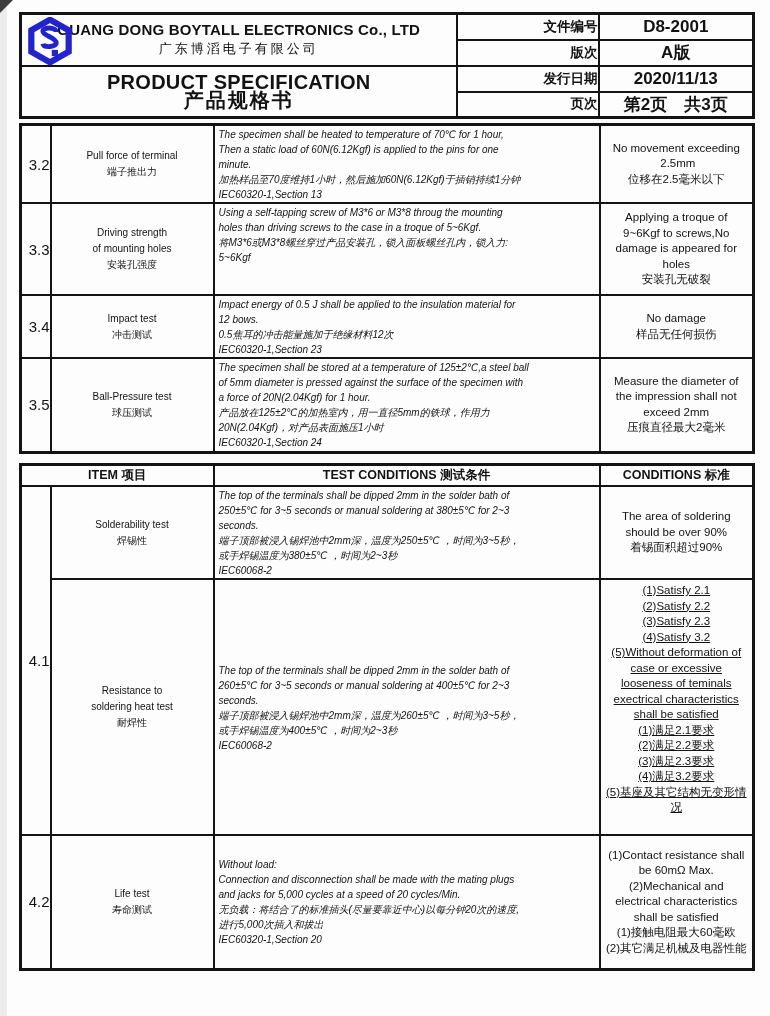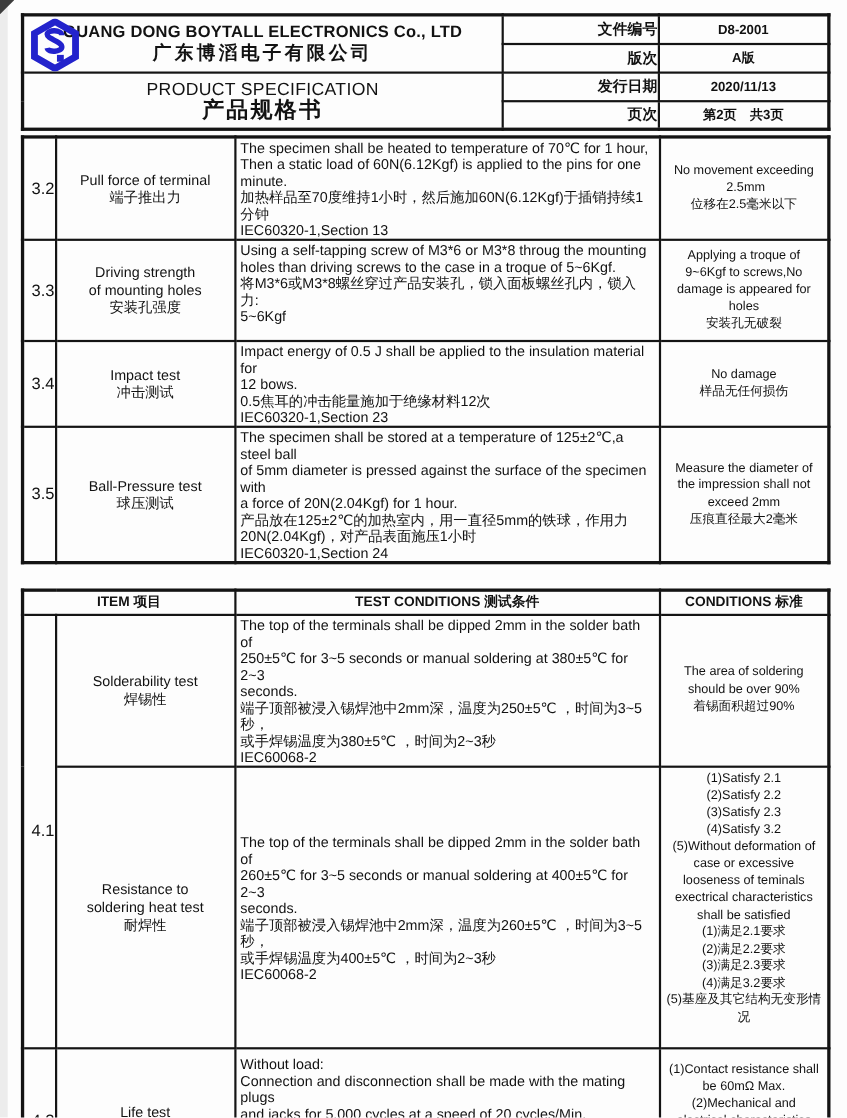--- a/index.html
+++ b/index.html
@@ -23,43 +23,43 @@
   .doc { position: absolute; left: 19px; top: 12px; width: 733px; }
 
   table { border-collapse: collapse; width: 733px; table-layout: fixed; }
   table { border: 3px solid #141414; }
   td, th { border: 2px solid #141414; overflow: hidden; }
 
   
   .hdr-table tr { height: 26px; }
   .company-cell { width: 436px; position: relative; vertical-align: middle; text-align: center; }
   .company-en { font-weight: bold; font-size: 15px; line-height: 18px; letter-spacing: 0.2px; }
-  .company-cn { font-weight: bold; font-size: 17px; line-height: 19px; letter-spacing: 3px; }
+  .company-cn { font-weight: normal; font-size: 13px; line-height: 19px; letter-spacing: 3px; }
   .logo-wrap { position: absolute; left: 3px; top: 2px; width: 50px; height: 48px; }
   .spec-cell { vertical-align: middle; text-align: center; }
-  .spec-en { font-weight: normal; font-size: 16px; line-height: 18px; letter-spacing: 0.3px; }
+  .spec-en { font-weight: bold; font-size: 20px; line-height: 18px; letter-spacing: 0.3px; }
   .spec-cn { font-weight: bold; font-size: 20px; line-height: 19px; letter-spacing: 2px; }
   .hdr-label { width: 142px; text-align: right; vertical-align: middle; font-size: 13.5px; font-weight: bold; }
-  .hdr-value { width: 155px; text-align: center; vertical-align: middle; font-size: 12px; font-weight: bold; }
+  .hdr-value { width: 155px; text-align: center; vertical-align: middle; font-size: 17px; font-weight: bold; }
 
   
   .mech-table { margin-top: 4px; }
-  .dur-table  { margin-top: 22px; padding-left: 40px; }
+  .dur-table  { margin-top: 9px; padding-left: 40px; }
   col.c-no   { width: 30px; }
   col.c-item { width: 163px; }
   col.c-cond { width: 386px; }
   col.c-std  { width: 154px; }
 
   td.no   { text-align: right; vertical-align: middle; font-size: 15px; }
-  td.item { text-align: center; vertical-align: middle; font-size: 13px; line-height: 16px; }
+  td.item { text-align: center; vertical-align: middle; font-size: 10px; line-height: 16px; }
   td.item div, td.cond div, td.std div { white-space: pre-wrap; }
-  td.cond { vertical-align: top; font-size: 13px; line-height: 15px; padding: 1px 4px 0 4px; }
+  td.cond { vertical-align: top; font-size: 10px; line-height: 15px; padding: 1px 4px 0 4px; font-style: italic; }
   td.cond.v-mid { vertical-align: middle; }
   td.std  { vertical-align: middle; font-size: 11.5px; line-height: 15.5px; padding: 1px 3px; text-align: center; }
-  td.std.v-top { vertical-align: top; padding-top: 3px; }
+  td.std.v-top { vertical-align: top; padding-top: 3px; text-decoration: underline; }
 
   tr.r32 { height: 74px; }
   tr.r33 { height: 92px; }
   tr.r34 { height: 62px; }
   tr.r35 { height: 94px; }
   tr.sec4 { height: 30px; }
   td.sec4-cell { vertical-align: middle; font-weight: bold; font-size: 13.5px; padding-left: 7px; letter-spacing: 0.3px; }
   tr.thead2 { height: 22px; }
   th.col-h { font-size: 12.5px; font-weight: bold; text-align: center; vertical-align: middle; }
   tr.r41a { height: 86px; }

